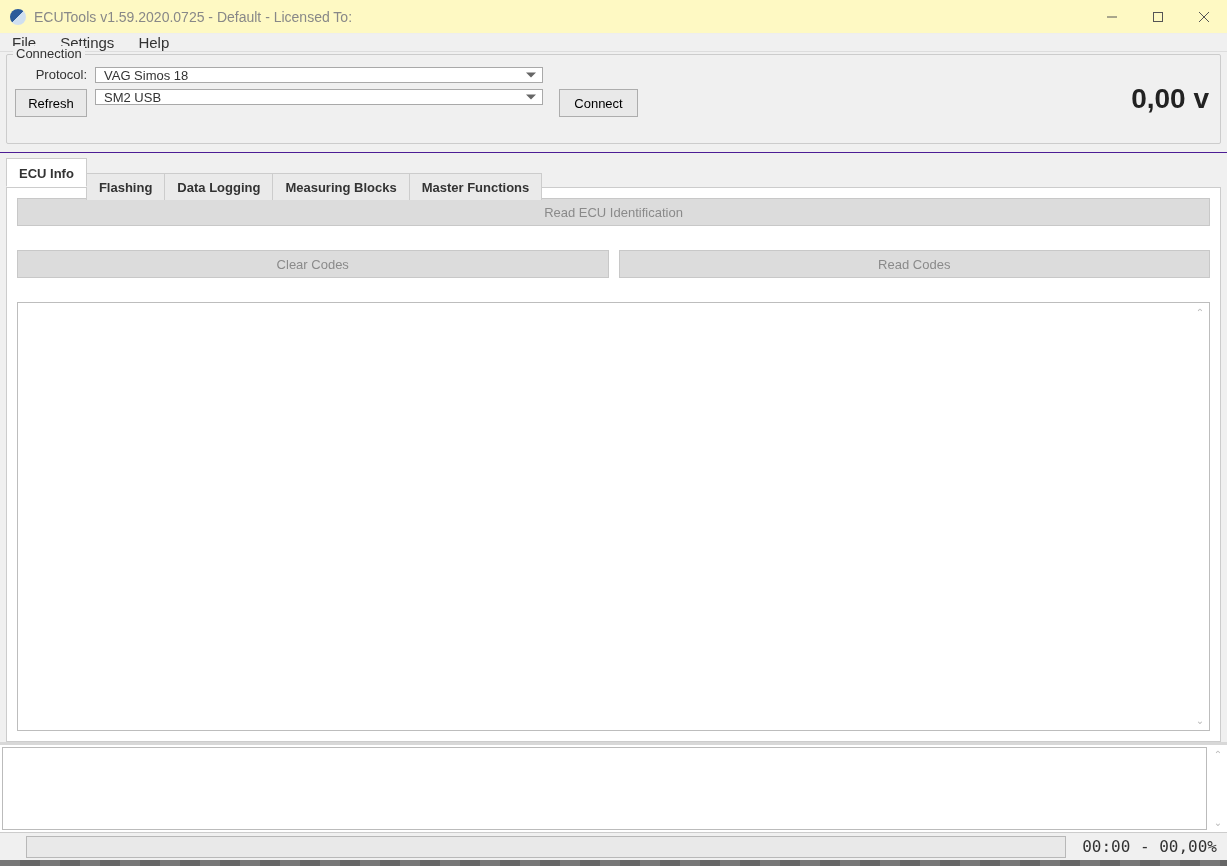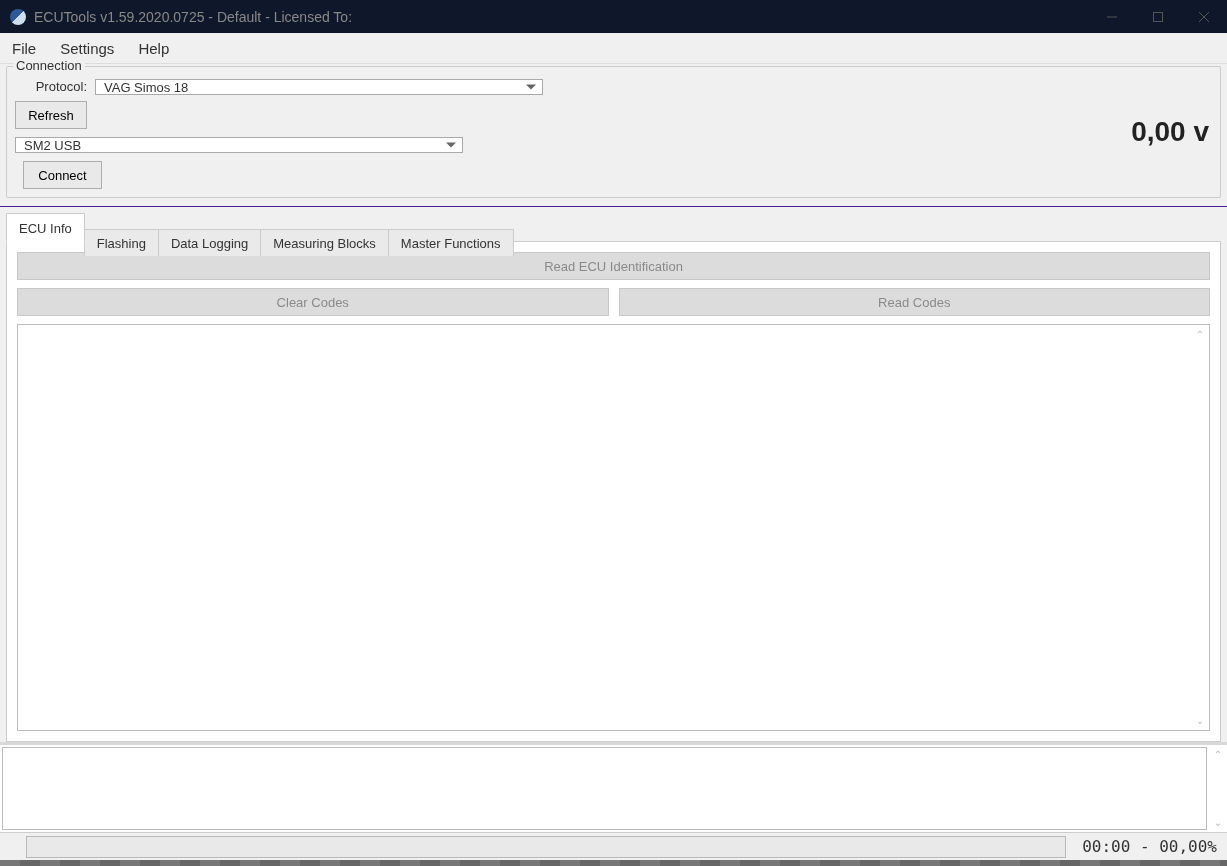--- a/index.html
+++ b/index.html
@@ -11,21 +11,21 @@
     color: #333;
     width: 1227px;
     height: 866px;
     overflow: hidden;
     display: flex;
     flex-direction: column;
   }
   
   .titlebar {
     height: 34px;
-    background: #0f172a;
+    background: #fef9c3;
     display: flex;
     align-items: center;
     padding-left: 10px;
     color: #888;
     font-size: 14px;
     border-bottom: 1px solid #eee;
   }
   .titlebar .app-icon {
     width: 16px; height: 16px;
     border-radius: 50%;
@@ -36,21 +36,21 @@
   .titlebar .title-text { flex:1; }
   .win-controls { display:flex; height:100%; }
   .win-btn {
     width: 46px; height:100%;
     display:flex; align-items:center; justify-content:center;
     color:#555; font-size:14px;
   }
   .win-btn svg { stroke:#555; stroke-width:1; fill:none; }
   
   .menubar {
-    height: 30px;
+    height: 18px;
     background: #f0f0f0;
     display:flex;
     align-items:center;
     padding: 0 12px;
     gap: 24px;
     font-size: 15px;
     color:#333;
     border-bottom: 1px solid #ddd;
   }
   .menubar .menu-item { cursor:default; }
@@ -115,22 +115,23 @@
   .tabs-wrap {
     background:#f0f0f0;
     padding: 4px 6px 0 6px;
     flex:1;
     display:flex;
     flex-direction:column;
     min-height:0;
   }
   .tab-strip {
     display:flex;
-    align-items:center;
+    align-items:flex-start;
     height:30px;
+    font-weight:bold;
   }
   .tab {
     padding:6px 12px 5px 12px;
     font-size:13px;
     border:1px solid #ccc;
     border-bottom:none;
     background:#eaeaea;
     margin-right:-1px;
     position:relative;
     top:16px;
@@ -156,21 +157,21 @@
     background:#dcdcdc;
     border:1px solid #c8c8c8;
     color:#8a8a8a;
     height:28px;
     display:flex;
     align-items:center;
     justify-content:center;
     font-size:13px;
     cursor:default;
   }
-  .btn-row { display:flex; gap:10px; margin-bottom:8px; }
+  .btn-row { display:flex; gap:10px; margin-bottom:24px; }
   .btn-row .wide-btn { flex:1; }
   .output-box {
     flex:1;
     border:1px solid #bdbdbd;
     background:#fff;
     position:relative;
     min-height:0;
   }
   .scroll-hint {
     position:absolute; right:2px; width:14px;
@@ -256,21 +257,21 @@
     <div class="legend">Connection</div>
 
     <div class="conn-row">
       <div class="conn-label">Protocol:</div>
       <div class="combo">
         <span>VAG Simos 18</span>
         <span class="chev"></span>
       </div>
     </div>
 
-    <div class="conn-row" style="margin-bottom:0;flex-direction:column;">
+    <div class="conn-row" style="margin-bottom:18px;">
       <button class="btn refresh">Refresh</button>
       <div class="combo">
         <span>SM2 USB</span>
         <span class="chev"></span>
       </div>
       <button class="btn" style="margin-left:8px; width:79px;">Connect</button>
     </div>
 
     <div class="voltage">0,00 v</div>
   </div>

